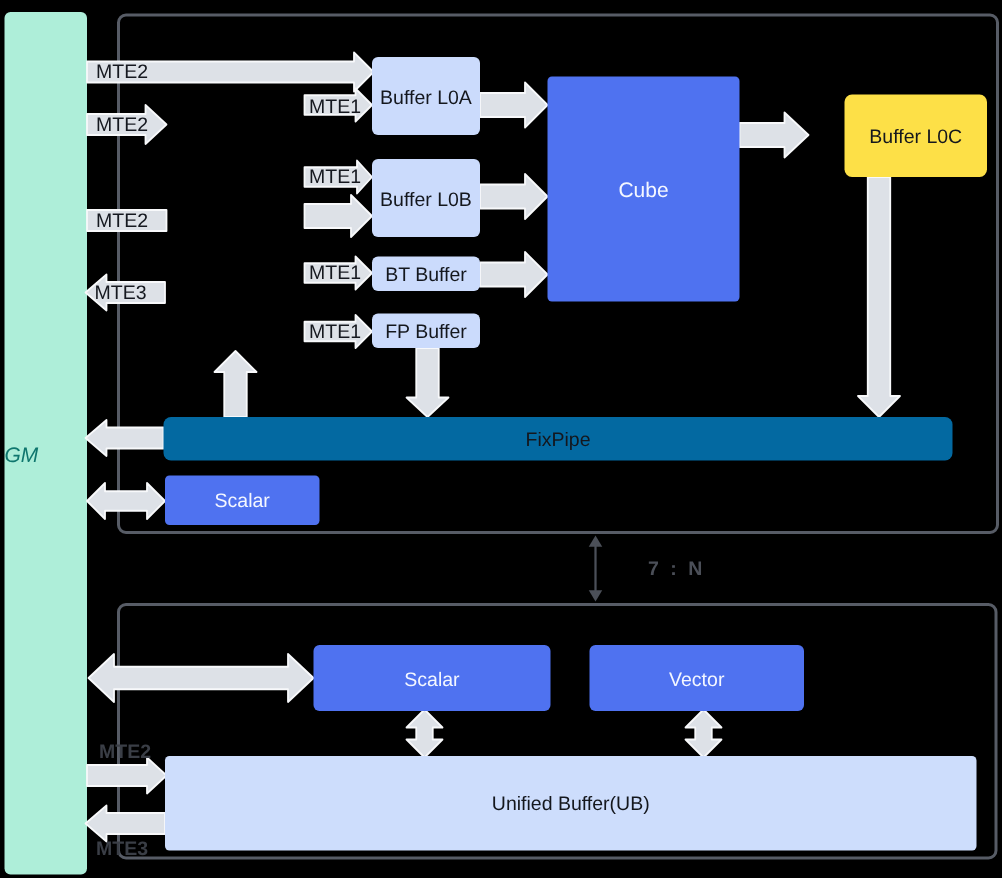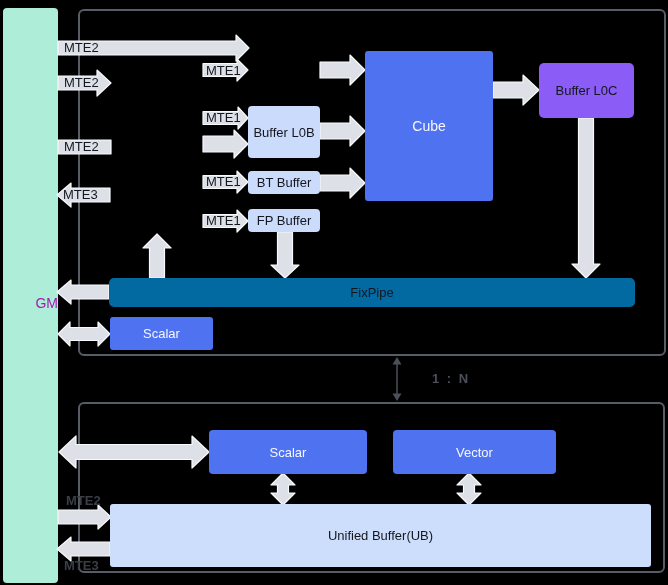--- a/index.html
+++ b/index.html
@@ -10,21 +10,21 @@
   }
   .abs{position:absolute;box-sizing:border-box;}
   .block{
     display:flex;align-items:center;justify-content:center;
     font-size:13px;color:#14171d;text-align:center;
   }
   .light{background:#cbdbfc;border-radius:4px;}
   .accent{background:#4f72f0;border-radius:3px;color:#f4f7ff;align-items:center;}
   .outline-box{border:2px solid #575c66;border-radius:6px;background:transparent;}
   .gm-block{background:#aeeed9;border-radius:4px;}
-  .gm-label{color:#a21caf;font-size:14px;font-weight:500;width:55px;text-align:right;}
+  .gm-label{color:#0f766e;font-size:14px;font-weight:500;width:55px;text-align:left;font-style:italic;}
   .edge-label{font-size:13px;font-weight:500;color:#15181f;line-height:14px;white-space:nowrap;}
   .edge-label.dim{color:#3a3e46;font-weight:600;}
   .ratio-label{font-size:13px;font-weight:600;color:#4b4f58;letter-spacing:2px;white-space:nowrap;}
   svg{position:absolute;left:0;top:0;pointer-events:none;}
   .arrow{fill:#dde1e7;stroke:#f8f9fb;stroke-width:1.2;stroke-linejoin:round;}
   .thin-arrow{stroke:#4b4f58;stroke-width:1.5;}
   .thin-head{fill:#4b4f58;}
 </style>
 </head>
 <body>
@@ -62,57 +62,60 @@
     <polygon class="arrow" points="469,473 481,485 474.5,485 474.5,493 481,493 469,505 457,493 463.5,493 463.5,485 457,485"></polygon>
     <polygon class="arrow" points="58,510 98,510 98,505 111,517 98,529 98,524 58,524"></polygon>
     <polygon class="arrow" points="110,542 71,542 71,537 57,549 71,561 71,556 110,556"></polygon>
     <g>
       <line class="thin-arrow" x1="397" y1="362" x2="397" y2="396"></line>
       <polygon class="thin-head" points="397,357 392.5,364.5 401.5,364.5"></polygon>
       <polygon class="thin-head" points="397,401 392.5,393.5 401.5,393.5"></polygon>
     </g>
   </svg>
 
+  <div class="abs block light" style="left:248px;top:38px;width:72px;height:52px;">
+    <span>Buffer L0A</span>
+  </div>
   <div class="abs block light" style="left:248px;top:106px;width:72px;height:52px;">
     <span>Buffer L0B</span>
   </div>
   <div class="abs block light" style="left:248px;top:209px;width:72px;height:23px;">
     <span>FP Buffer</span>
   </div>
   <div class="abs block light" style="left:248px;top:171px;width:72px;height:23px;">
     <span>BT Buffer</span>
   </div>
   <div class="abs block accent" style="left:365px;top:51px;width:128px;height:150px;font-size:14px;">
     <span>Cube</span>
   </div>
-  <div class="abs block light" style="left:539px;top:63px;width:95px;height:55px;border-radius:5px;background:#8b5cf6;">
+  <div class="abs block light" style="left:563px;top:63px;width:95px;height:55px;border-radius:5px;background:#fde047;">
     <span>Buffer L0C</span>
   </div>
   <div class="abs block" style="left:109px;top:278px;width:526px;height:29px;background:#0369a1;border-radius:5px;">
     <span>FixPipe</span>
   </div>
   <div class="abs block accent" style="left:110px;top:317px;width:103px;height:33px;">
     <span>Scalar</span>
   </div>
 
   <div class="abs block accent" style="left:209px;top:430px;width:158px;height:44px;border-radius:4px;">
     <span>Scalar</span>
   </div>
-  <div class="abs block accent" style="left:393px;top:430px;width:163px;height:44px;border-radius:4px;">
+  <div class="abs block accent" style="left:393px;top:430px;width:143px;height:44px;border-radius:4px;">
     <span>Vector</span>
   </div>
   <div class="abs block" style="left:110px;top:504px;width:541px;height:63px;background:#cdddfc;border-radius:3px;">
     <span>Unified Buffer(UB)</span>
   </div>
 
   <span class="abs edge-label" style="left:64px;top:41px;">MTE2</span>
   <span class="abs edge-label" style="left:64px;top:76px;">MTE2</span>
   <span class="abs edge-label" style="left:64px;top:140px;">MTE2</span>
   <span class="abs edge-label" style="left:63px;top:188px;">MTE3</span>
   <span class="abs edge-label" style="left:206px;top:64px;">MTE1</span>
   <span class="abs edge-label" style="left:206px;top:111px;">MTE1</span>
   <span class="abs edge-label" style="left:206px;top:175px;">MTE1</span>
   <span class="abs edge-label" style="left:206px;top:214px;">MTE1</span>
-  <span class="abs ratio-label" style="left:432px;top:371px;">1 : N</span>
+  <span class="abs ratio-label" style="left:432px;top:371px;">7 : N</span>
   <span class="abs edge-label dim" style="left:66px;top:494px;">MTE2</span>
   <span class="abs edge-label dim" style="left:64px;top:559px;">MTE3</span>
 
 </div>
 
 </body></html>

